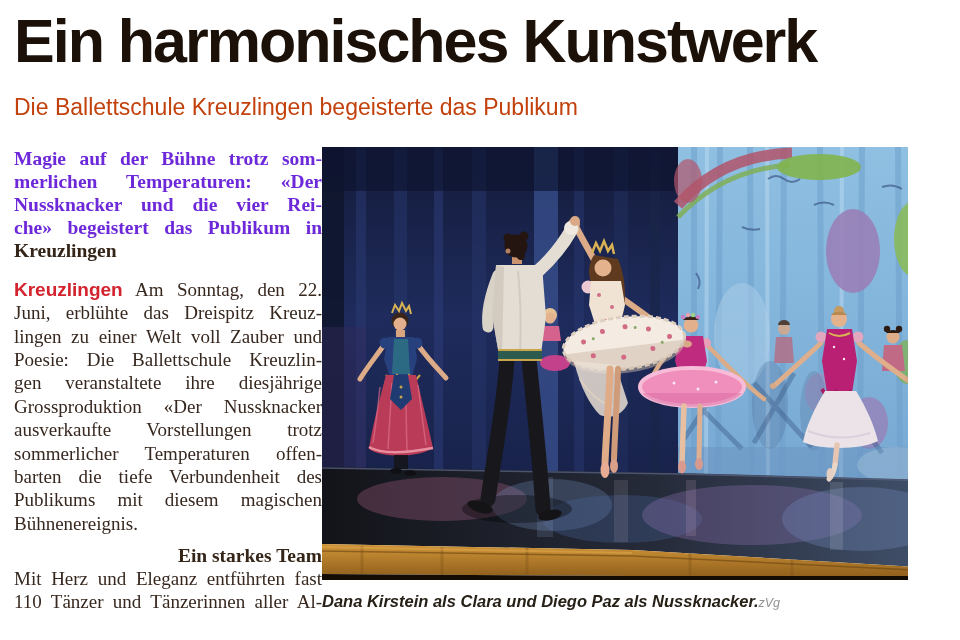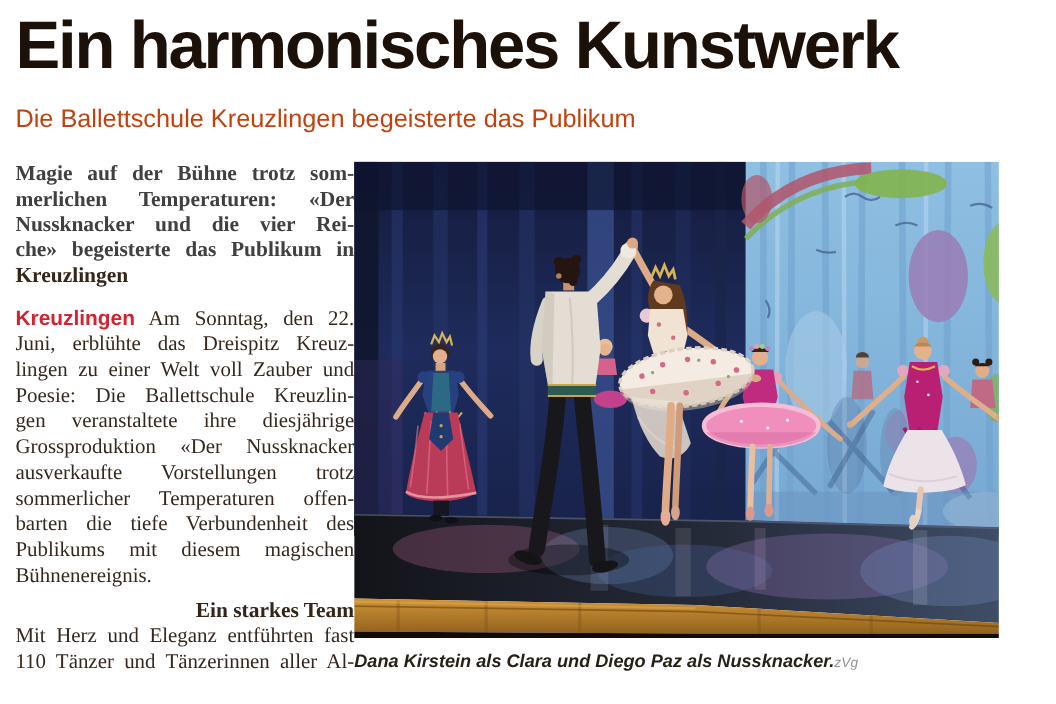--- a/index.html
+++ b/index.html
@@ -17,21 +17,21 @@
     margin:22px 0 0 14px;
     font-family:"Liberation Sans", sans-serif;
     font-size:23px; color:#c2410c;
   }
   .content { display:flex; margin:26px 0 0 14px; }
   .text-col { width:308px; flex:none; color:#37281f; }
   .jline {
     text-align:justify; text-align-last:justify;
     font-size:19px; line-height:23.4px; height:23.4px; overflow:hidden;
   }
-  .lead .jline { font-weight:bold; font-size:19.5px; height:23px; line-height:23px; color:#404040; }
+  .lead .jline { font-weight:bold; font-size:19.5px; height:23px; line-height:23px; color:#6d28d9; }
   .lead-last { font-weight:bold; font-size:19.5px; line-height:23px; color:#342518; }
   .par2 { margin-top:16px; }
   .line-first { text-align:justify; text-align-last:justify; font-size:19px; line-height:23.4px; height:23.4px; overflow:hidden; }
   .location {
     font-family:"Liberation Sans", sans-serif; font-weight:bold;
     font-size:19px; color:#d2232e;
   }
   .body-last { font-size:19px; line-height:23.4px; }
   .subhead { margin-top:9px; font-weight:bold; font-size:19.5px; line-height:23px; color:#342518;text-align:right; }
   .figure-col { width:612px; margin-left:15px; flex:none; }
@@ -51,21 +51,21 @@
   <h1 class="headline">Ein harmonisches Kunstwerk</h1>
   <div class="subtitle">Die Ballettschule Kreuzlingen begeisterte das Publikum</div>
 
   <div class="content">
 
     <div class="text-col">
       <div class="lead">
           <div class="jline">Magie auf der Bühne trotz som-</div>
           <div class="jline">merlichen Temperaturen: «Der</div>
           <div class="jline">Nussknacker und die vier Rei-</div>
-          <div class="jline">che» begeisterte das Publikum in</div>
+          <div class="jline">che» begeistert das Publikum in</div>
         </div>
       <div class="lead-last">Kreuzlingen</div>
 
       <div class="par2">
         <div class="line-first"><span class="location">Kreuzlingen</span><span> Am Sonntag, den 22.</span></div>
         <div>
             <div class="jline">Juni, erblühte das Dreispitz Kreuz-</div>
             <div class="jline">lingen zu einer Welt voll Zauber und</div>
             <div class="jline">Poesie: Die Ballettschule Kreuzlin-</div>
             <div class="jline">gen veranstaltete ihre diesjährige</div>

